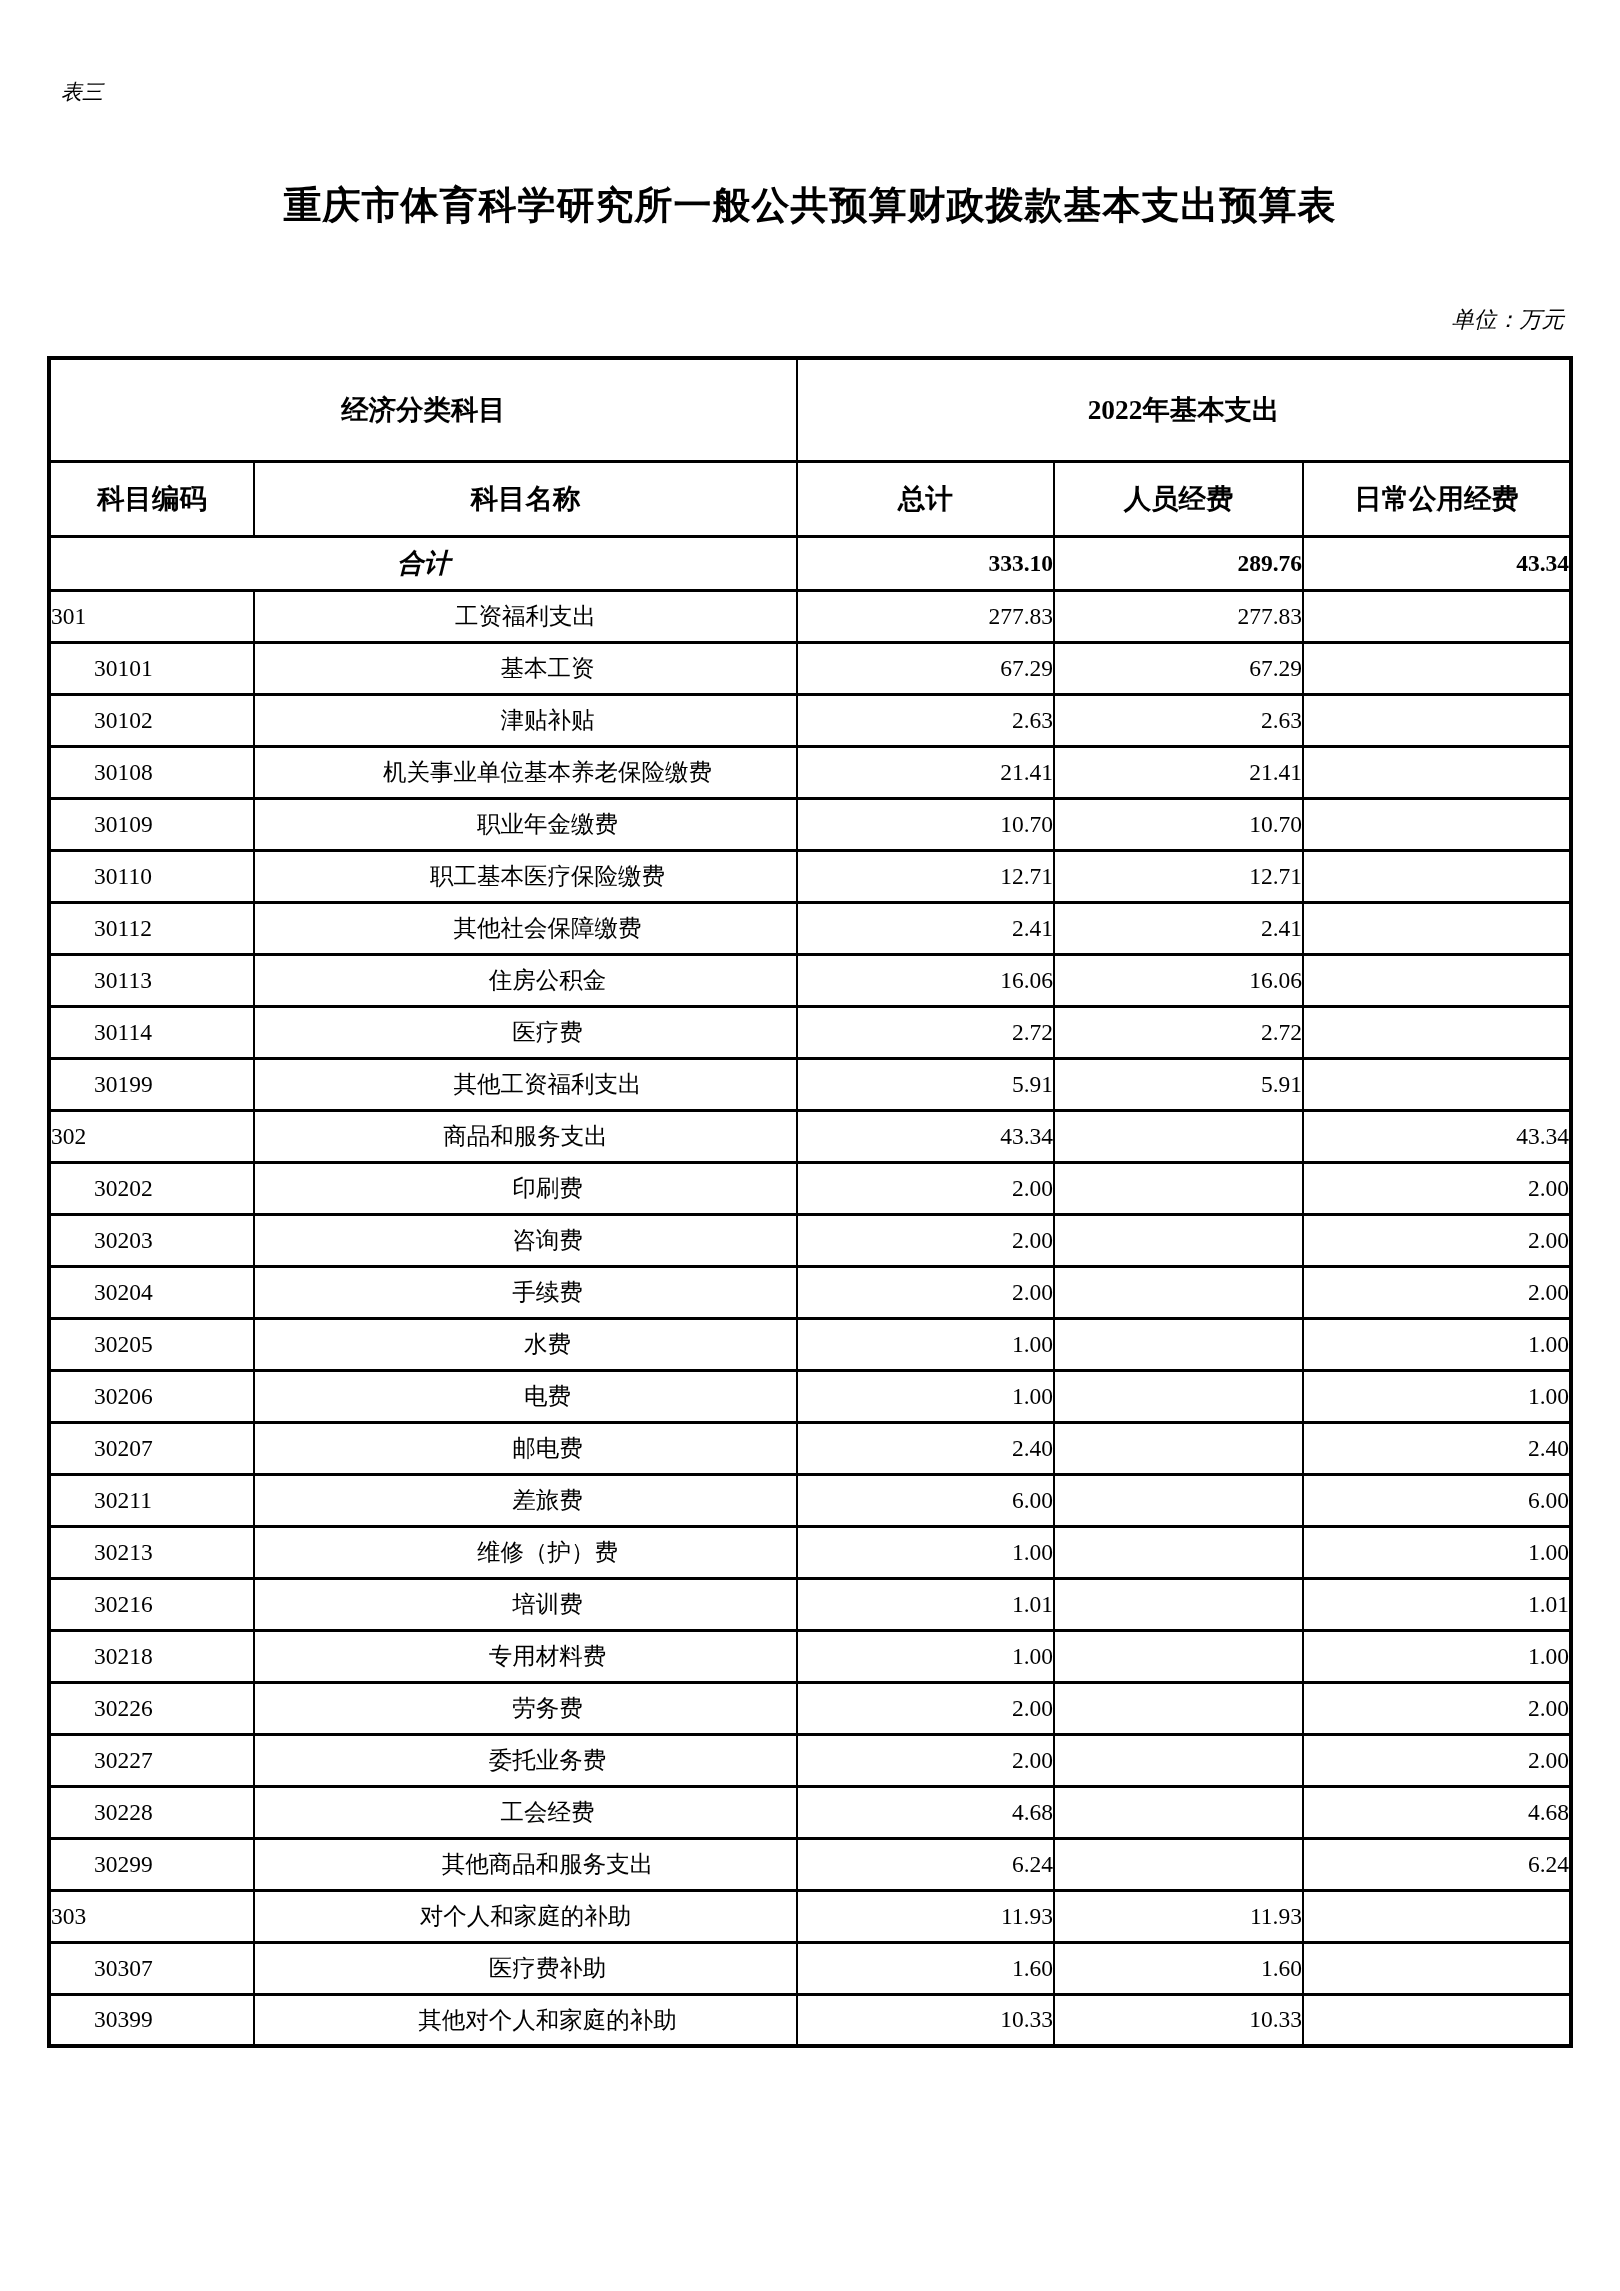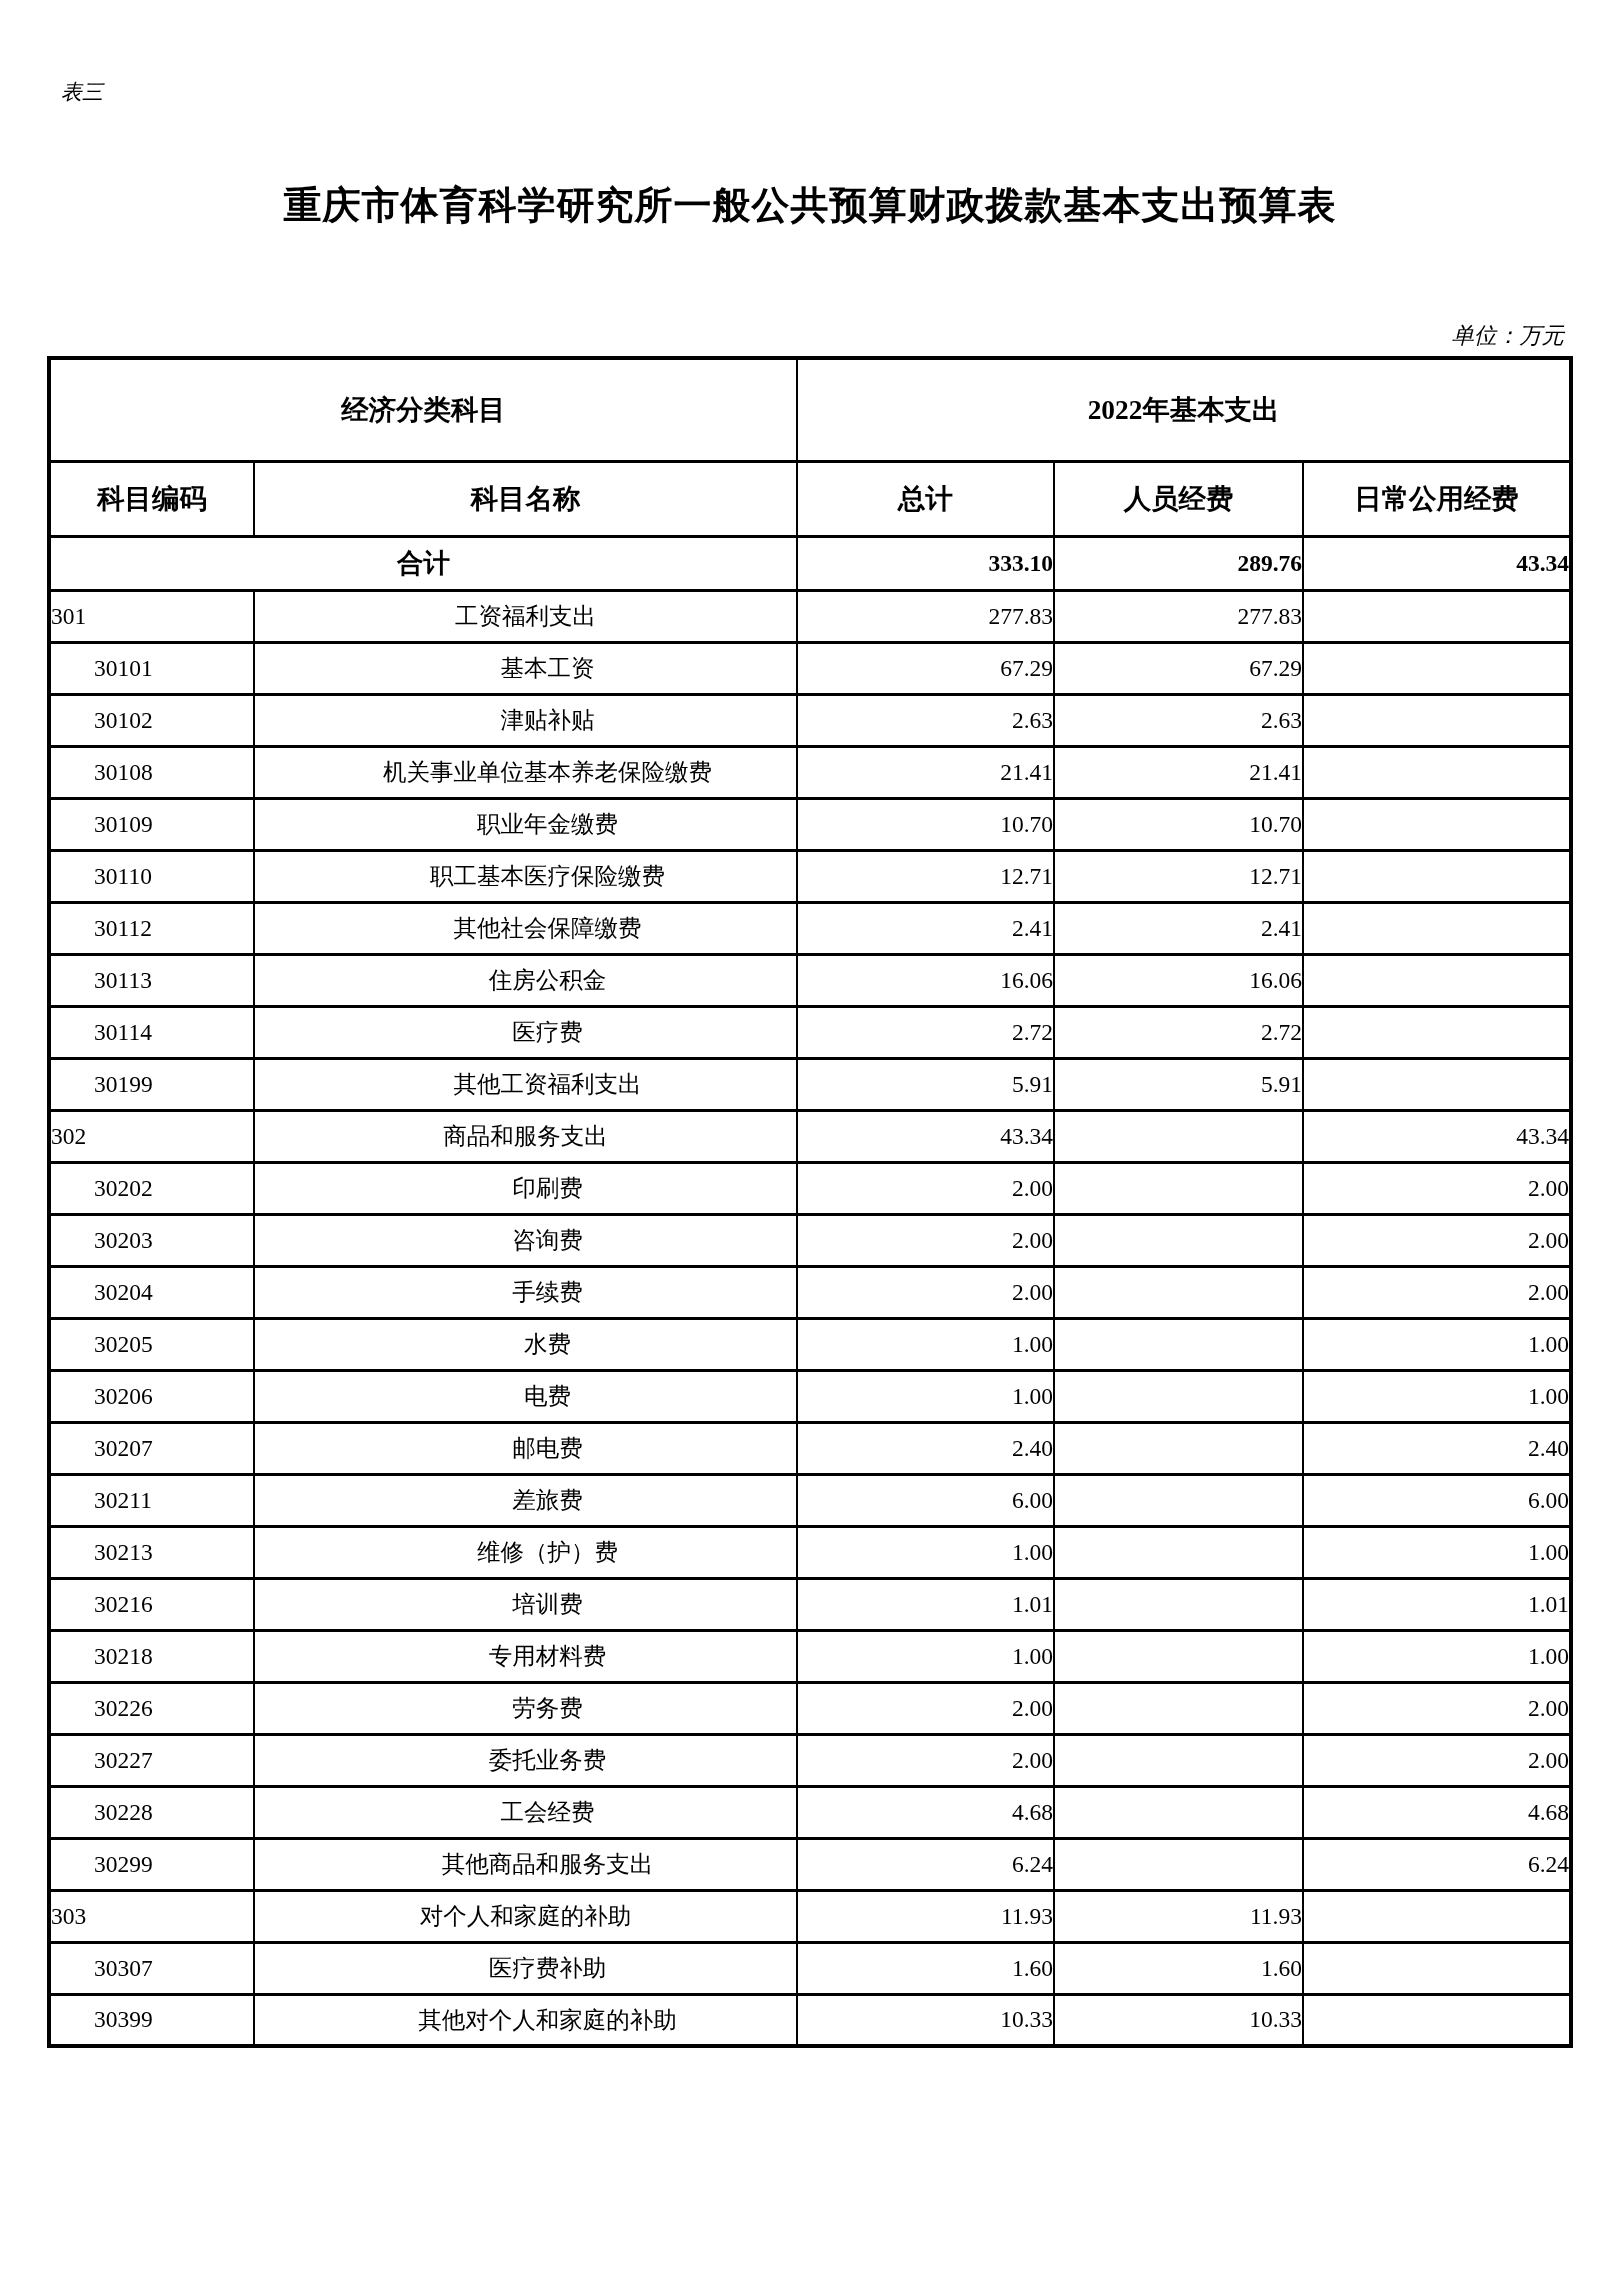--- a/index.html
+++ b/index.html
@@ -9,21 +9,21 @@
   }
   .table-label{
     position:absolute;left:61px;top:78px;font-size:21px;
     font-family:"DejaVu Serif","Liberation Serif",serif;font-style:italic;
   }
   .doc-title{
     position:absolute;left:0;top:180px;width:100%;margin:0;
     text-align:center;font-size:38px;font-weight:bold;letter-spacing:1px;
   }
   .unit-note{
-    position:absolute;left:47px;top:320px;width:1517px;text-align:right;
+    position:absolute;left:47px;top:304px;width:1517px;text-align:right;
     font-size:22.5px;font-family:"DejaVu Serif","Liberation Serif",serif;font-style:italic;
   }
   table.budget{
     position:absolute;left:47px;top:356px;width:1521px;
     border-collapse:collapse;table-layout:fixed;
     border:4.9px solid #000;
   }
   table.budget th,table.budget td{
     border:2.9px solid #000;border-top-width:3.9px;border-bottom-width:3.9px;
     padding:0;vertical-align:middle;overflow:hidden;white-space:nowrap;
@@ -31,21 +31,21 @@
   tr.hrow1{height:103px;}
   tr.hrow2{height:75px;}
   tr.total-row{height:54px;}
   tr.data-row{height:52px;}
   th{font-size:27.4px;font-weight:bold;text-align:center;}
   td.code{font-size:23.5px;text-align:left;padding-left:17.6px;}
   td.code.sub{padding-left:43px;}
   td.name{font-size:23.5px;text-align:center;padding-left:11.8px;}
   td.name.sub{padding-left:44px;}
   td.num{font-size:23.5px;text-align:right;padding-right:9.8px;}
-  tr.total-row td.label{text-align:center;font-weight:bold;font-size:26.5px;}
+  tr.total-row td.label{text-align:center;font-weight:bold;font-size:26.5px;font-style:italic;}
   tr.total-row td.num{font-weight:bold;}
 </style>
 </head>
 <body>
 
 <div class="page">
 
   <div class="table-label">表三</div>
 
   <h1 class="doc-title">重庆市体育科学研究所一般公共预算财政拨款基本支出预算表</h1>

